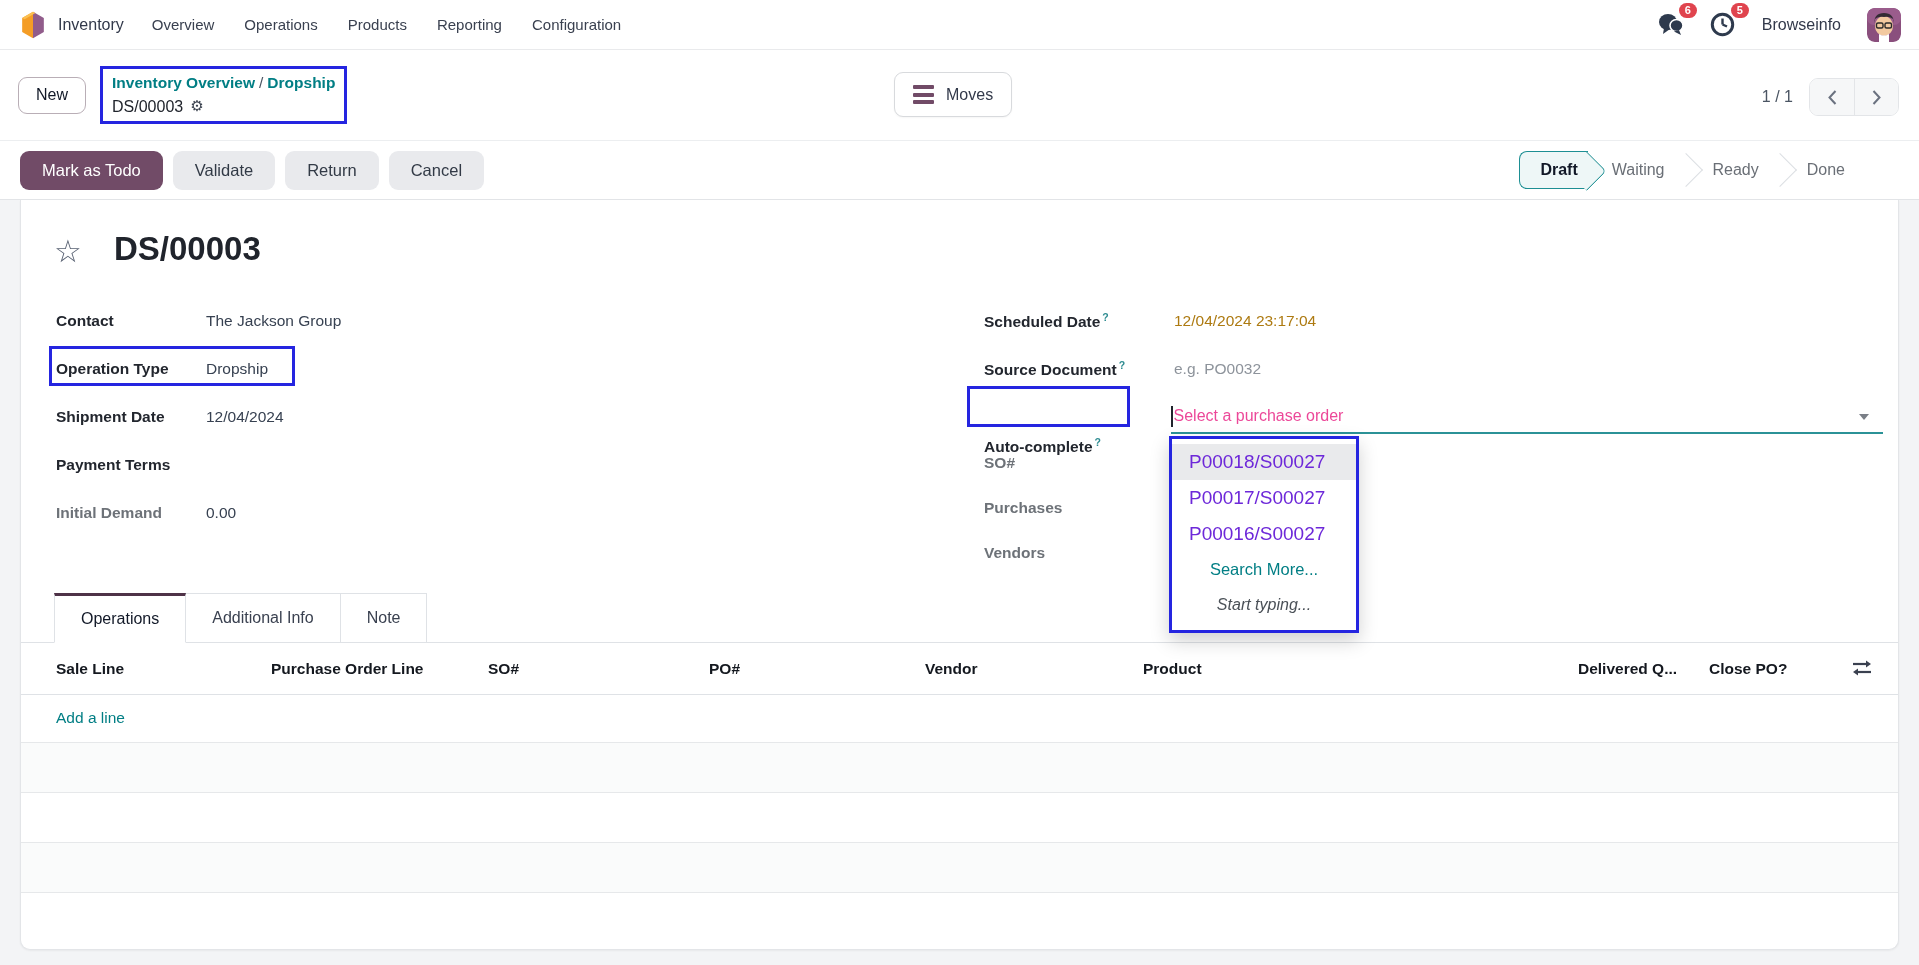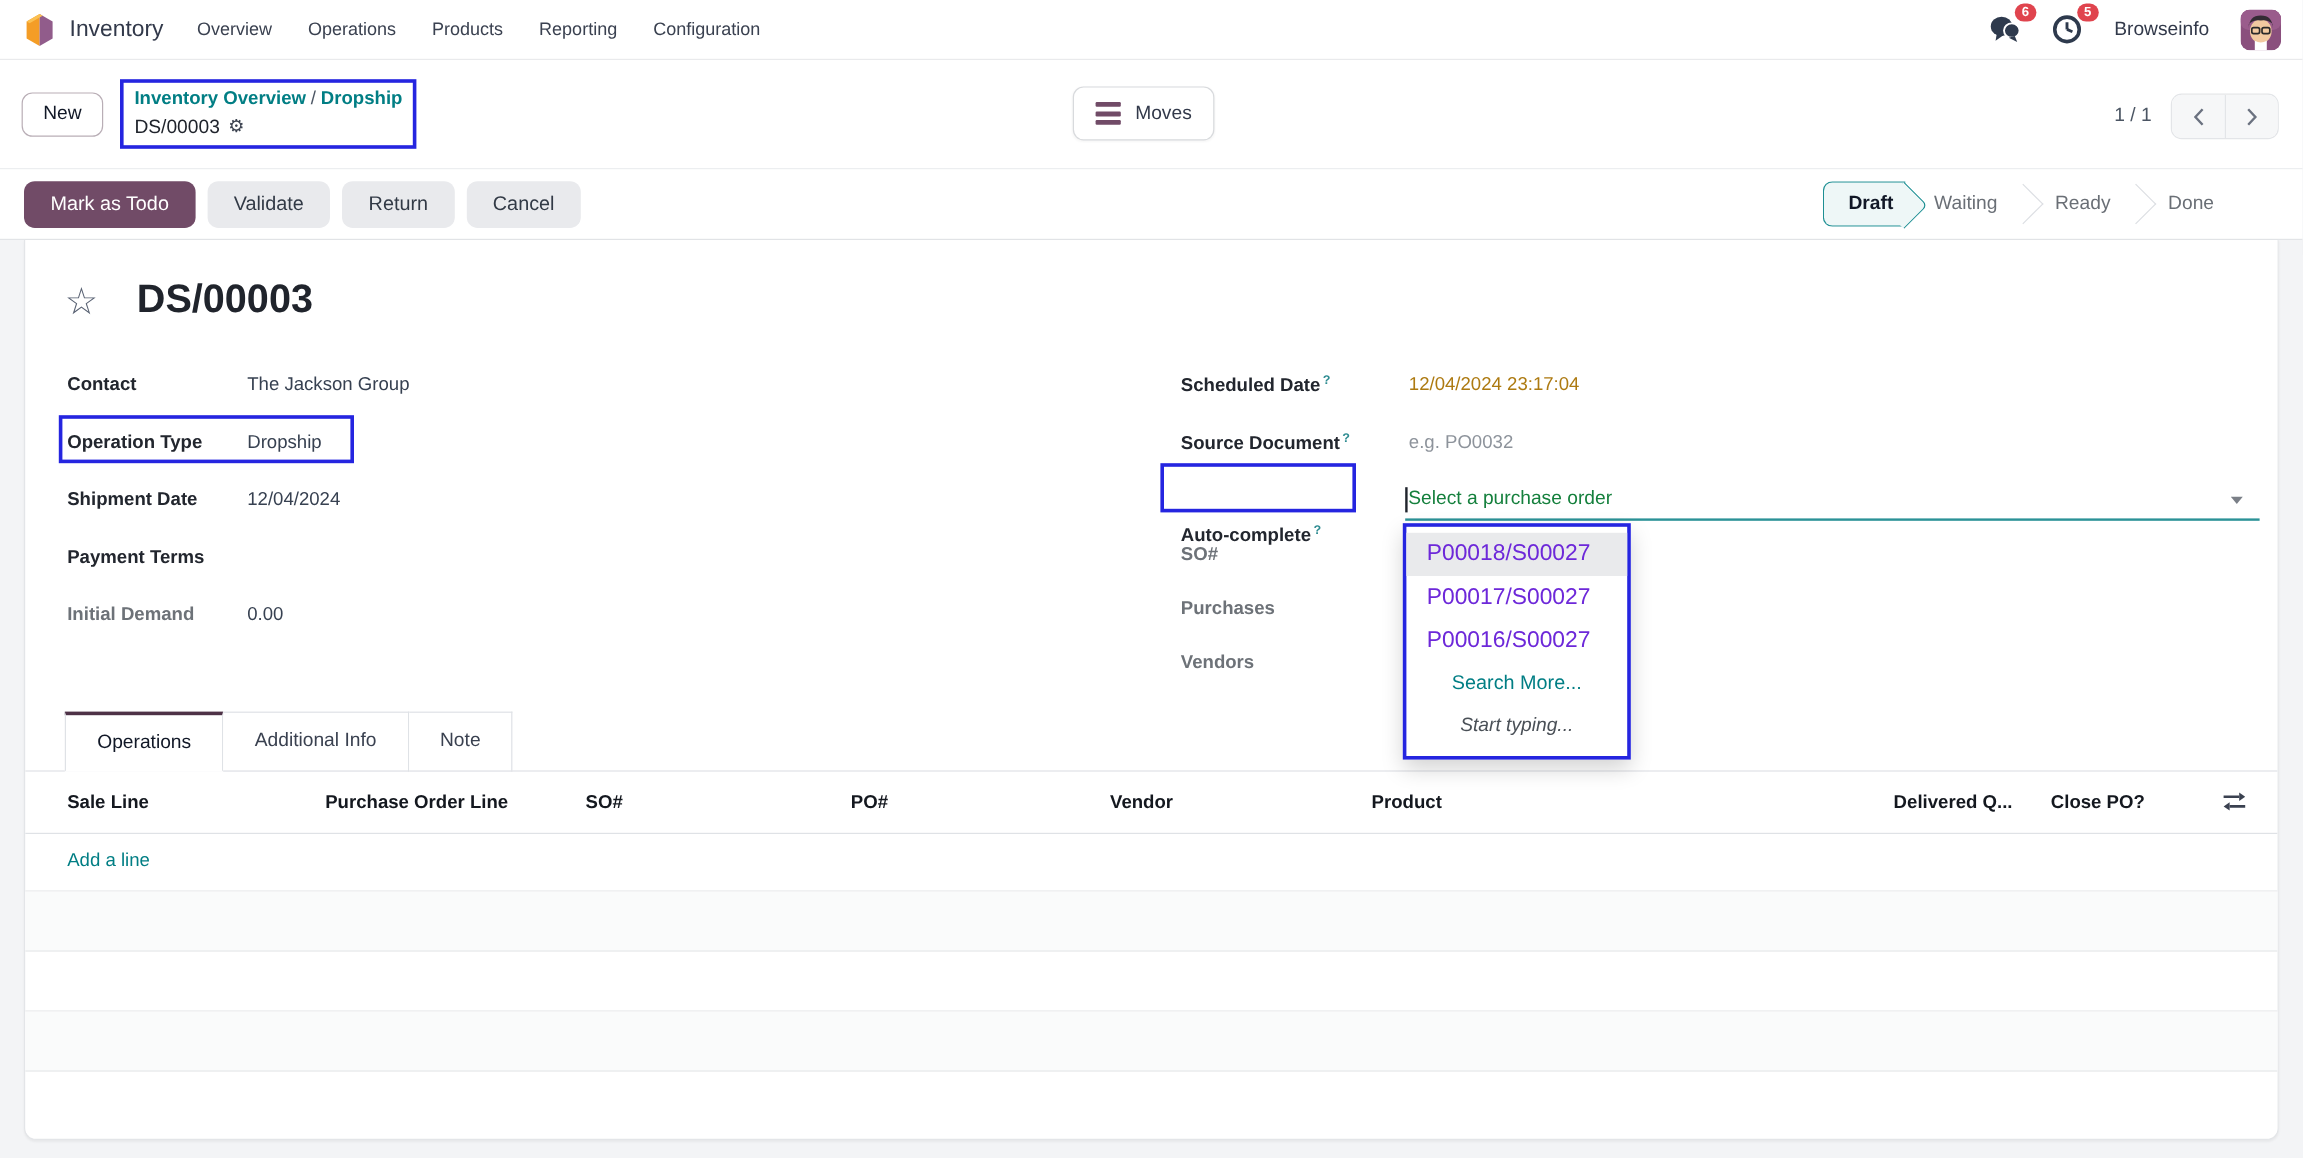--- a/index.html
+++ b/index.html
@@ -6,21 +6,21 @@
   body { background:#e9ebee; }
   .screen {
     width:1919px; height:965px; position:relative; overflow:hidden;
     background:#f3f4f6; font-family:"Liberation Sans", sans-serif;
     font-size:15px; color:#374151;
   }
   
   .navbar { height:50px; background:#fff; border-bottom:1px solid #e9eaec;
     display:flex; align-items:center; padding:0 18px; }
   .brand { display:flex; align-items:center; gap:10px; margin-right:28px; cursor:pointer; }
-  .app-name { font-size:19px; font-weight:500; color:#32394a; }
+  .app-name { font-size:16px; font-weight:500; color:#32394a; }
   .nav-menu { display:flex; gap:30px; font-size:15px; color:#3a4150; }
   .nav-menu span { cursor:pointer; }
   .nav-right { margin-left:auto; display:flex; align-items:center; gap:26px; }
   .icon-wrap { position:relative; cursor:pointer; width:26px; height:26px; }
   .badge { position:absolute; top:-9px; right:-13px; background:#e0444e; color:#fff;
     border-radius:10px; font-size:11px; font-weight:700; padding:2px 6px; line-height:1; }
   .user-name { font-size:16px; color:#32394a; }
   .avatar { width:34px; height:34px; border-radius:8px; overflow:hidden; cursor:pointer; }
   
   .control-panel { height:90px; background:#fff; position:relative;
@@ -79,21 +79,21 @@
   .amber { color:#ad7a11; }
   .placeholder { color:#8d939b; }
   .help { font-size:10.5px; color:#2e8c91; vertical-align:super; margin-left:2px; }
   .hl-box { position:absolute; border:3px solid #2525e0; z-index:4; pointer-events:none; }
   .box-optype { left:28px; top:146px; width:246px; height:40px; }
   .box-autoc { left:946px; top:186px; width:163px; height:41px; }
   
   .ac-input { position:absolute; left:1150px; top:200px; width:712px; height:34px;
     border-bottom:2px solid #2b9297; display:flex; align-items:center; cursor:text; }
   .text-cursor { width:1.5px; height:21px; background:#20242c; margin-right:1px; }
-  .ac-placeholder { font-size:16px; color:#15803d;text-align:right; }
+  .ac-placeholder { font-size:16px; color:#ec4899;text-align:right; }
   .dd-caret { position:absolute; right:14px; top:14px; width:0; height:0;
     border-left:5.5px solid transparent; border-right:5.5px solid transparent;
     border-top:6.5px solid #7a7f87; cursor:pointer; }
   
   .dropdown { position:absolute; left:1148px; top:236px; width:190px; height:197px;
     background:#fff; border:3px solid #2525e0; box-shadow:0 8px 18px rgba(0,0,0,.18);
     z-index:6; padding-top:5px; }
   .dd-item { height:36px; line-height:36px; padding:0 17px; font-size:19px;
     color:#6d28d9; cursor:pointer; }
   .dd-item.hover { background:#e9eaec; }

